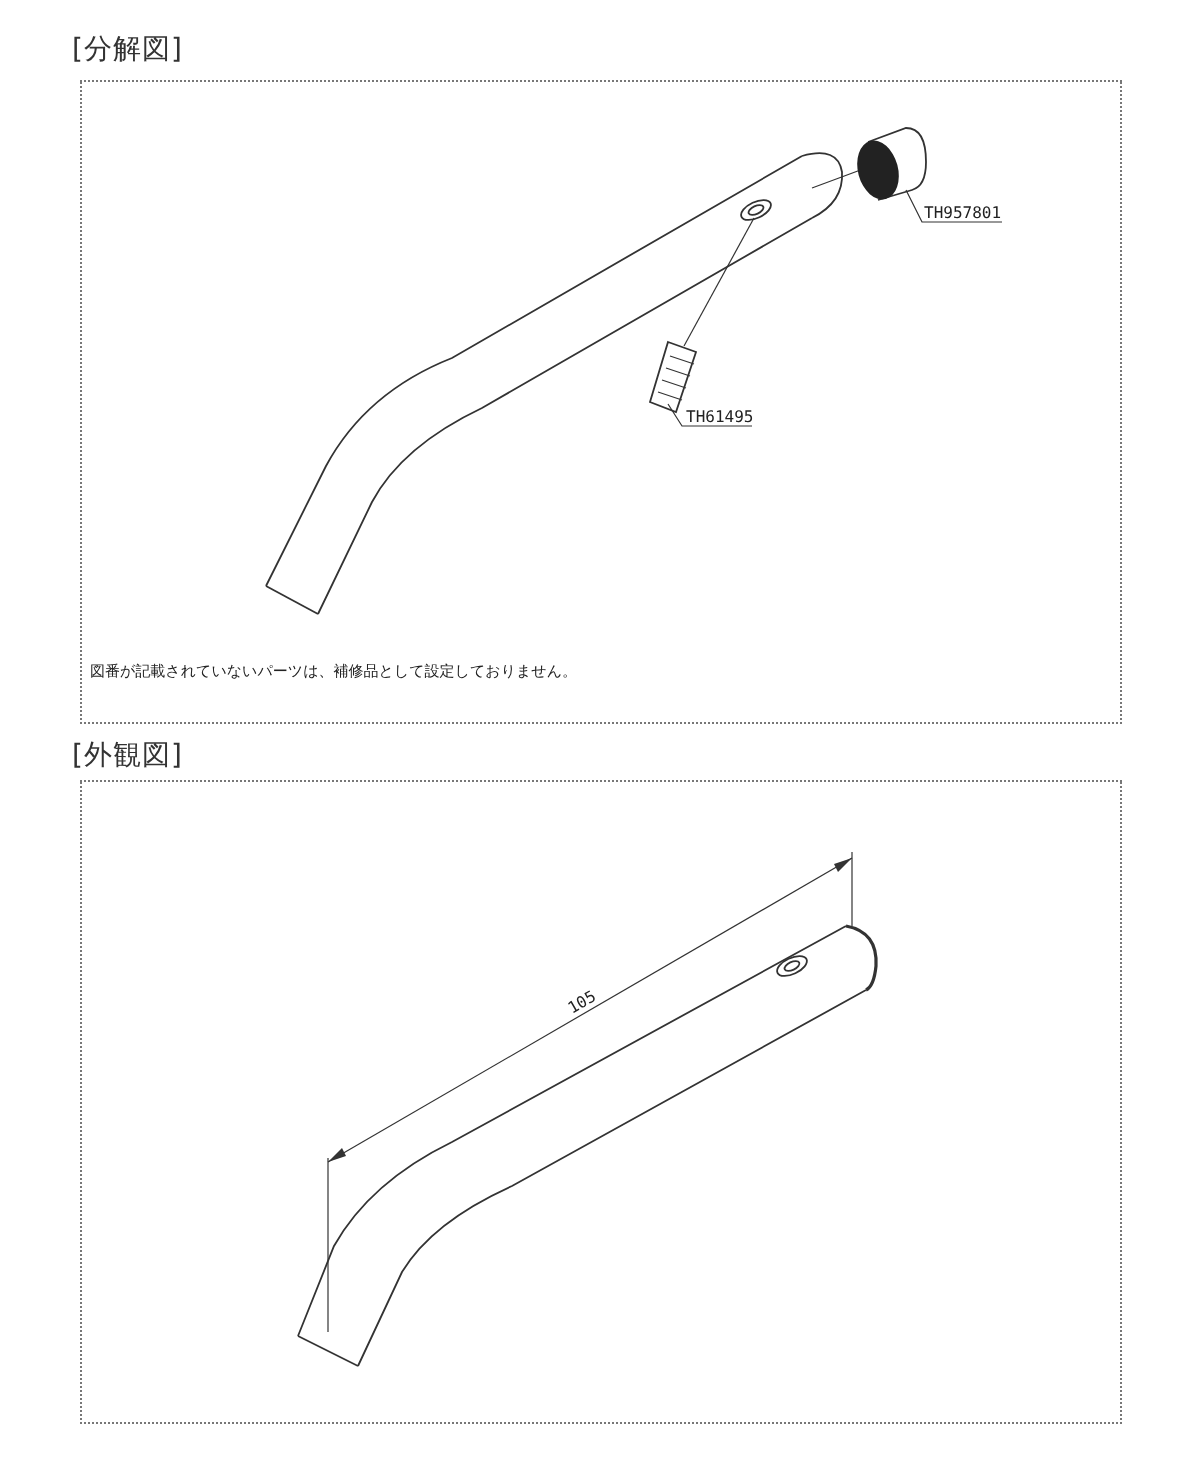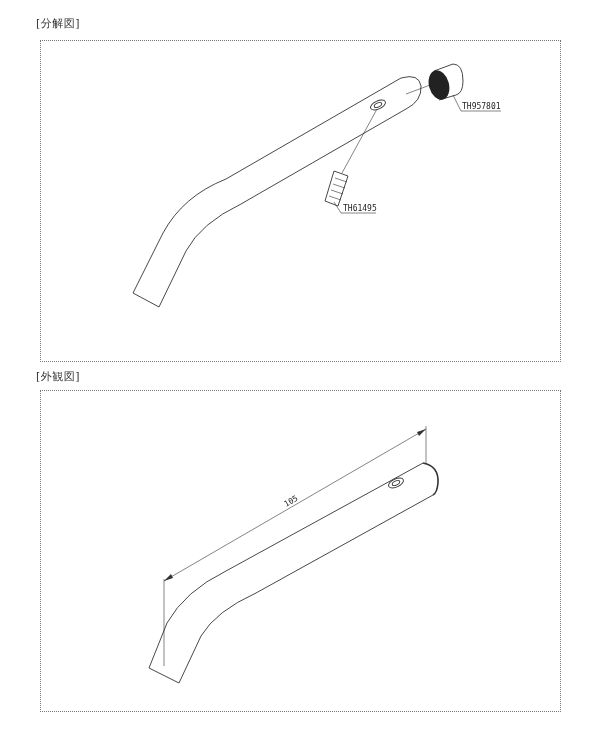--- a/index.html
+++ b/index.html
@@ -1,18 +1,18 @@
 <!DOCTYPE html>
 <html><head>
   <meta charset="utf-8">
   <style>
     html, body { margin: 0; padding: 0; background: #ffffff; }
     body { width: 600px; height: 732px; position: relative; overflow: hidden;
            font-family: "DejaVu Sans", sans-serif; color: #222; }
-    .section-title { position: absolute; font-size: 11px; color: #333; letter-spacing: 0.5px; }
+    .section-title { position: absolute; font-size: 14px; color: #333; letter-spacing: 0.5px; }
     .frame { position: absolute; border: 1px dotted #777; box-sizing: border-box; }
     .frame svg { position: absolute; left: 0; top: 0; }
     .note { position: absolute; font-size: 7.5px; line-height: 9px; color: #222; }
     .lbl { font-family: "DejaVu Sans Mono", monospace; font-size: 8px; fill: #222; }
   </style>
 </head>
 <body>
 
 <div class="section-title" style="left:36px; top:16px;">[分解図]</div>
 
@@ -40,20 +40,21 @@
 
       <path d="M 333 170 L 347 175 L 337 205 L 324 200 Z"></path>
       <path d="M 334 177 L 346 181 M 332 183 L 344 187 M 330 189 L 342 193 M 328 195 L 340 199" stroke-width="0.6"></path>
     </g>
 
     <ellipse cx="438" cy="84" rx="10" ry="15" transform="rotate(-15 438 84)" fill="#222"></ellipse>
     <text class="lbl" x="461" y="108">TH957801</text>
     <text class="lbl" x="342" y="210">TH61495</text>
   </svg>
   <div class="note" style="left:4px; top:290px;">
+    <div>図番が記載されていないパーツは、補修品として設定しておりません。</div>
   </div>
 </div>
 
 <div class="section-title" style="left:36px; top:369px;">[外観図]</div>
 
 <div class="frame" style="left:40px; top:390px; width:521px; height:322px;">
   <svg width="521" height="322" viewBox="40 390 521 322">
     <g fill="none" stroke="#333" stroke-width="0.9">
 
       <path d="M 148 667 L 166 622 Q 184 590 225 570 L 422 462"></path>

